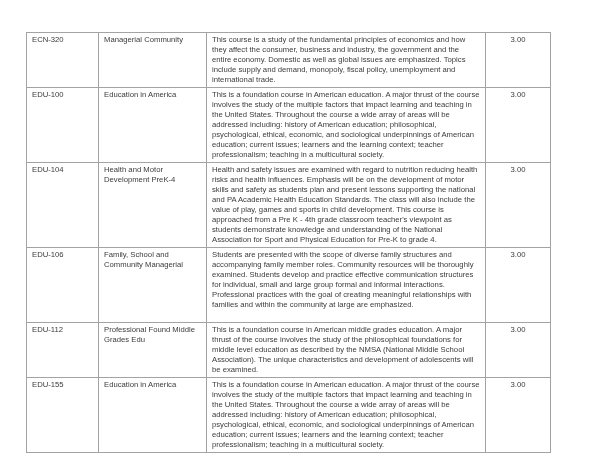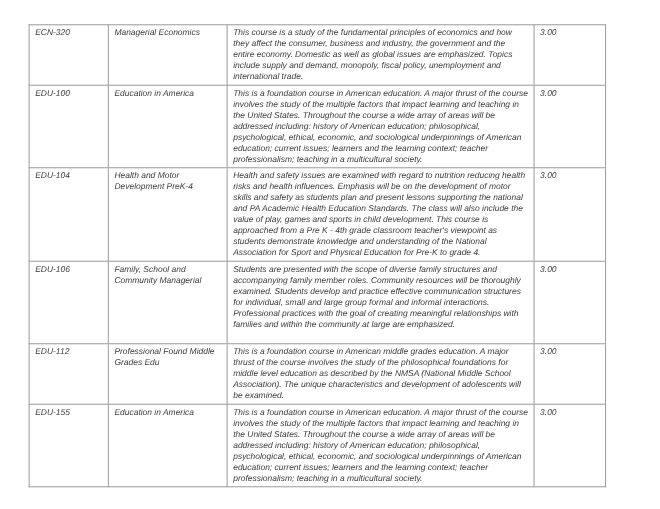--- a/index.html
+++ b/index.html
@@ -11,40 +11,39 @@
     position: relative;
     width: 600px;
     height: 463px;
     background: #ffffff;
     overflow: hidden;
     font-family: "Liberation Sans", sans-serif;
   }
   table.catalog {
     position: absolute;
     left: 26px;
-    top: 22px;
+    top: 32px;
     width: 524px;
     border-collapse: collapse;
     table-layout: fixed;
-    font-style: italic;
   }
   table.catalog td {
     border: 1px solid #a3a3a3;
     vertical-align: top;
     font-size: 7.7px;
     line-height: 10px;
     color: #3b3b3b;
     padding: 2px 5px 2px 5px;
     overflow: hidden;
     word-wrap: break-word;
   }
   td.c-code   { }
   td.c-name   { padding-right: 4px; }
   td.c-desc   { }
-  td.c-credits { }
+  td.c-credits { text-align: center; }
   tr.r-1 { height: 51px; }
   tr.r-2 { height: 75px; margin-left: 15px; }
   tr.r-3 { height: 79px; }
   tr.r-4 { height: 75px; margin-top: 24px; }
   tr.r-5 { height: 51px; padding-left: 36px; }
   tr.r-6 { height: 75px; }
 </style>
 </head>
 <body>
 
@@ -52,21 +51,21 @@
   <table class="catalog">
     <colgroup>
       <col style="width:72px">
       <col style="width:108px">
       <col style="width:279px">
       <col style="width:65px">
     </colgroup>
     <tbody>
       <tr class="r-1">
         <td class="c-code">ECN-320</td>
-        <td class="c-name">Managerial Economics</td>
+        <td class="c-name">Managerial Community</td>
         <td class="c-desc">This course is a study of the fundamental principles of economics and how they affect the consumer, business and industry, the government and the entire economy. Domestic as well as global issues are emphasized. Topics include supply and demand, monopoly, fiscal policy, unemployment and international trade.</td>
         <td class="c-credits">3.00</td>
       </tr>
       <tr class="r-2">
         <td class="c-code">EDU-100</td>
         <td class="c-name">Education in America</td>
         <td class="c-desc">This is a foundation course in American education. A major thrust of the course involves the study of the multiple factors that impact learning and teaching in the United States. Throughout the course a wide array of areas will be addressed including: history of American education; philosophical, psychological, ethical, economic, and sociological underpinnings of American education; current issues; learners and the learning context; teacher professionalism; teaching in a multicultural society.</td>
         <td class="c-credits">3.00</td>
       </tr>
       <tr class="r-3">

